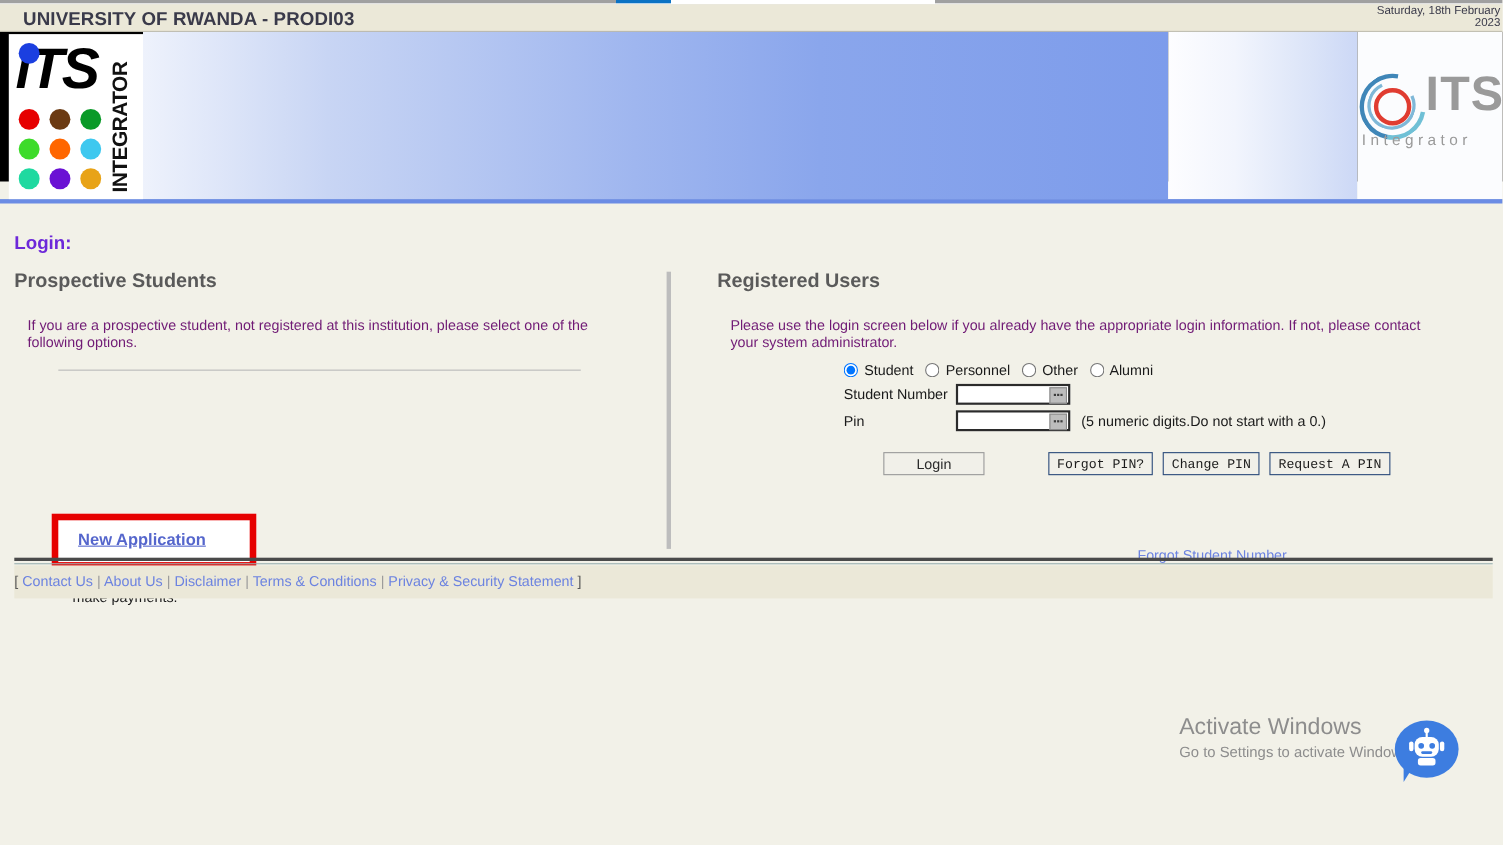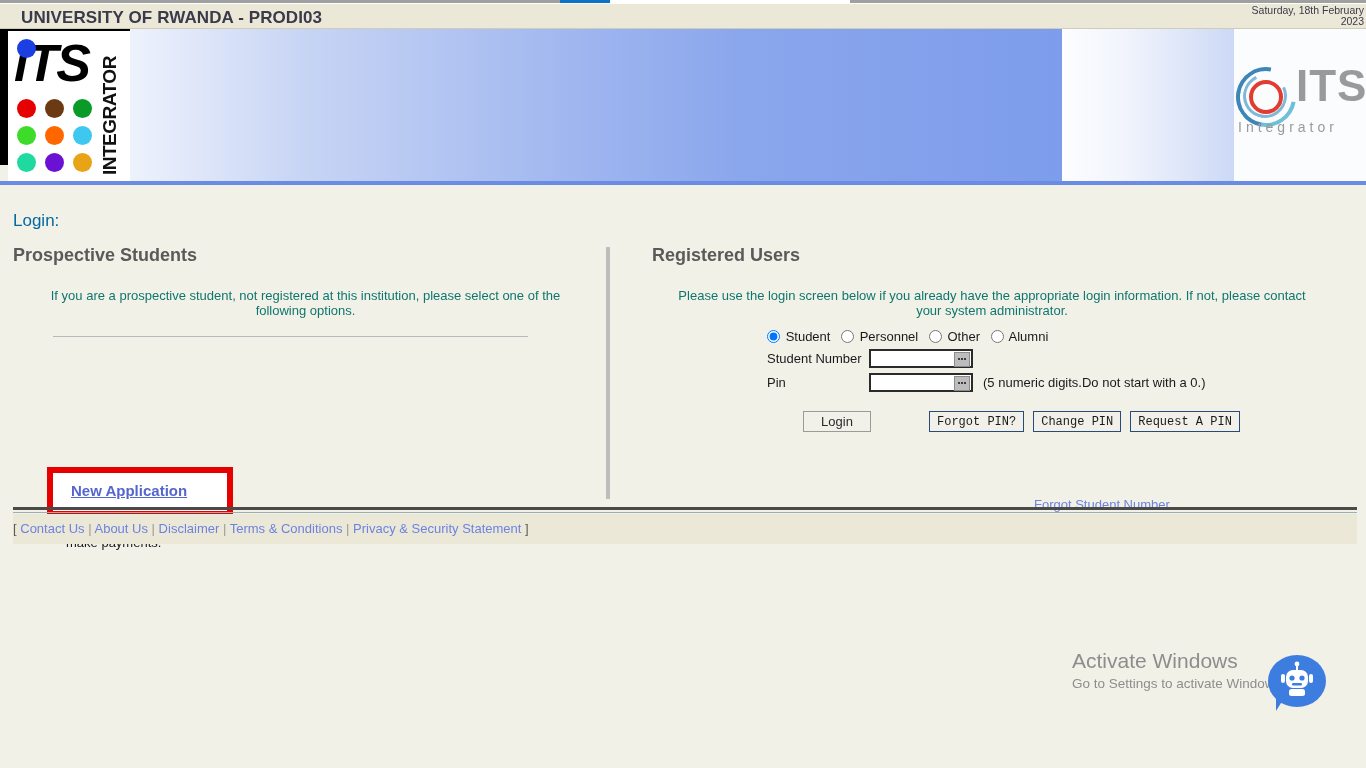--- a/index.html
+++ b/index.html
@@ -218,22 +218,22 @@
   
   .content {
     position: absolute;
     top: 185px; left: 0;
     width: 1366px;
   }
   .login-heading {
     position: absolute;
     left: 13px; top: 26px;
     font-size: 17px;
-    font-weight: normal;
-    color: #0369a1;
+    font-weight: bold;
+    color: #6d28d9;
   }
 
   .col-left {
     position: absolute;
     left: 13px; top: 60px;
     width: 585px;
   }
   .col-right {
     position: absolute;
     left: 652px; top: 60px;
@@ -249,22 +249,21 @@
   h2.section-title {
     margin: 0 0 22px 0;
     font-size: 18px;
     font-weight: bold;
     color: #5a5a5a;
   }
   p.intro {
     margin: 12px;
     font-size: 13px;
     line-height: 15px;
-    color: #0f766e;
-    text-align: center;
+    color: #701a75;
   }
 
   .indent {
     margin-left: 40px;
   }
   a.biglink {
     display: inline-block;
     margin-top: 22px;
     font-size: 15px;
     font-weight: bold;
@@ -379,21 +378,21 @@
     white-space: nowrap;
   }
 
   .btn-row {
     display: flex;
     align-items: center;
     margin-top: 18px;
     margin-left: 36px;
   }
   button.login-btn {
-    width: 68px;
+    width: 92px;
     height: 21px;
     background: #f1f0e9;
     border: 1px solid #9a9a9a;
     font-family: "Liberation Sans", sans-serif;
     font-size: 13px;
     color: #2b2b2b;
     cursor: pointer;
   }
   button.pin-btn {
     height: 21px;

